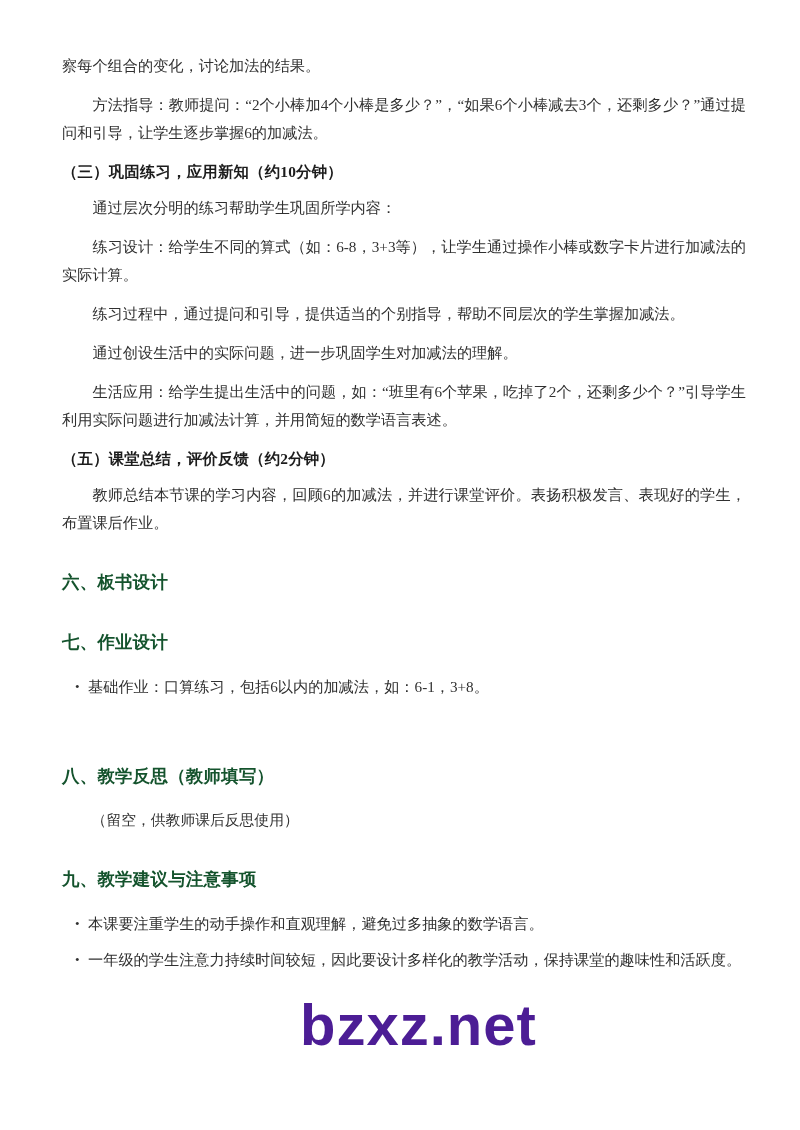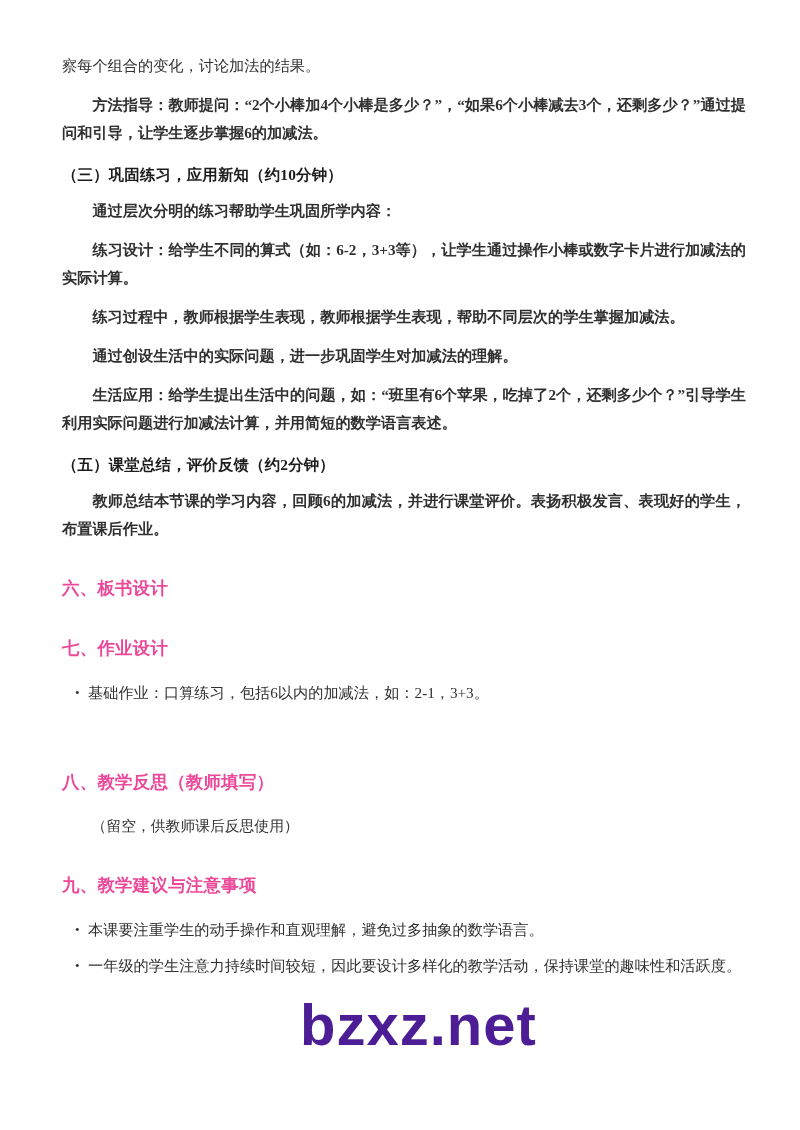--- a/index.html
+++ b/index.html
@@ -48,38 +48,37 @@
   .para {
     font-size: 15.2px;
     line-height: 28px;
     text-align: justify;
     text-justify: inter-ideograph;
     margin: 0 0 11px 0;
     color: #303030;
   }
   .para.indent {
     text-indent: 2em;
-    font-weight: bold;
   }
   .para.noindent {
     text-indent: 0;
   }
   .subhead {
     font-size: 15.4px;
     line-height: 27px;
     font-weight: bold;
-    margin: 14px 0 9px 0;
+    margin: 8px 0 9px 0;
     color: #1c1c1c;
     letter-spacing: 0.2px;
   }
   .section-head {
     font-size: 17.4px;
     line-height: 30px;
     font-weight: bold;
-    color: #ec4899;
+    color: #14532d;
     margin: 30px 0 16px 0;
     letter-spacing: 0.3px;
   }
   .note {
     font-size: 14.8px;
     line-height: 27px;
     text-indent: 2em;
     margin: 0 0 10px 0;
     color: #333333;
   }
@@ -141,40 +140,40 @@
   <div id="content">
 
     <p class="para noindent">察每个组合的变化，讨论加法的结果。</p>
 
     <p class="para indent">方法指导：教师提问：“2个小棒加4个小棒是多少？”，“如果6个小棒减去3个，还剩多少？”通过提问和引导，让学生逐步掌握6的加减法。</p>
 
     <h3 class="subhead">（三）巩固练习，应用新知（约10分钟）</h3>
 
     <p class="para indent">通过层次分明的练习帮助学生巩固所学内容：</p>
 
-    <p class="para indent">练习设计：给学生不同的算式（如：6-2，3+3等），让学生通过操作小棒或数字卡片进行加减法的实际计算。</p>
+    <p class="para indent">练习设计：给学生不同的算式（如：6-8，3+3等），让学生通过操作小棒或数字卡片进行加减法的实际计算。</p>
 
-    <p class="para indent">练习过程中，教师根据学生表现，教师根据学生表现，帮助不同层次的学生掌握加减法。</p>
+    <p class="para indent">练习过程中，通过提问和引导，提供适当的个别指导，帮助不同层次的学生掌握加减法。</p>
 
 
     <p class="para indent">通过创设生活中的实际问题，进一步巩固学生对加减法的理解。</p>
 
     <p class="para indent">生活应用：给学生提出生活中的问题，如：“班里有6个苹果，吃掉了2个，还剩多少个？”引导学生利用实际问题进行加减法计算，并用简短的数学语言表述。</p>
 
     <h3 class="subhead">（五）课堂总结，评价反馈（约2分钟）</h3>
 
     <p class="para indent">教师总结本节课的学习内容，回顾6的加减法，并进行课堂评价。表扬积极发言、表现好的学生，布置课后作业。</p>
 
     <h2 class="section-head">六、板书设计</h2>
 
 
     <h2 class="section-head">七、作业设计</h2>
 
     <ul class="bullets">
-      <li>基础作业：口算练习，包括6以内的加减法，如：2-1，3+3。</li>
+      <li>基础作业：口算练习，包括6以内的加减法，如：6-1，3+8。</li>
     </ul>
 
     <div class="spacer-lg"></div>
 
     <h2 class="section-head">八、教学反思（教师填写）</h2>
 
     <p class="note">（留空，供教师课后反思使用）</p>
 
     <h2 class="section-head">九、教学建议与注意事项</h2>
 

